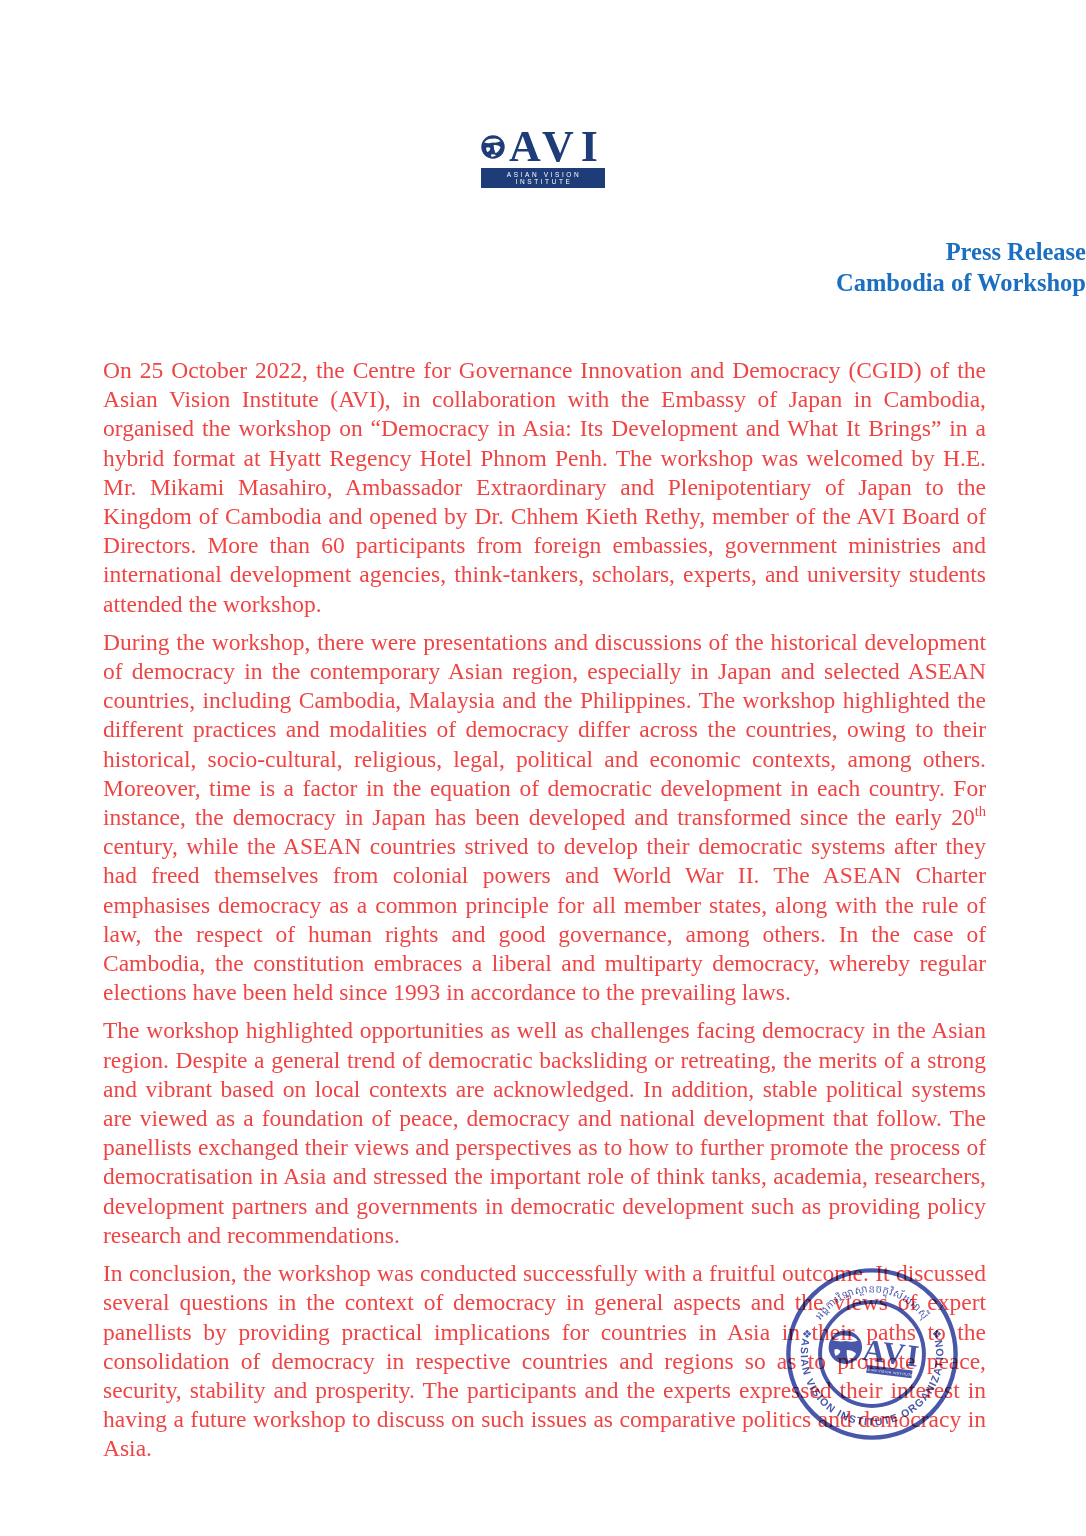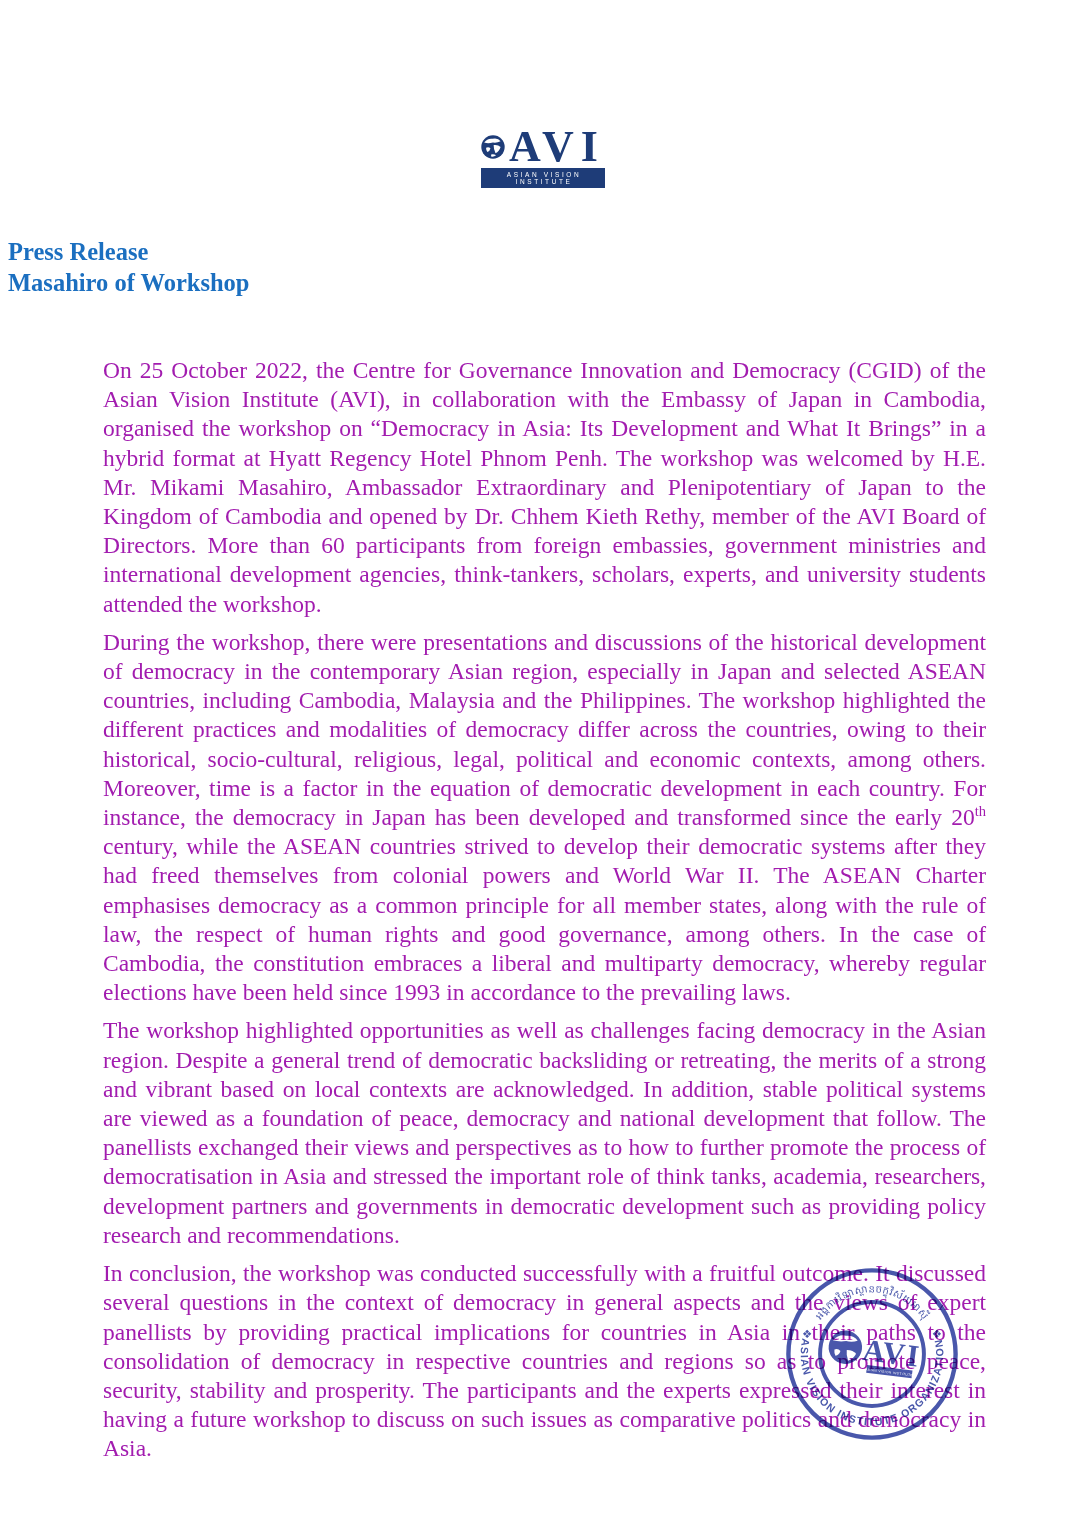--- a/index.html
+++ b/index.html
@@ -33,35 +33,35 @@
     background:#1e3c78;
     color:#ffffff;
     font-family:"Liberation Sans", sans-serif;
     font-size:6.5px;
     letter-spacing:2.6px;
     text-align:center;
     padding:3px 0 3px 2px;
   }
   
   .title-block{
-    position:absolute;top:236px;left:8px;right:0;
-    text-align:left;
+    position:absolute;top:236px;left:16px;right:0;
+    text-align:right;
     color:#1b6fc0;
     font-weight:bold;
   }
   .title-block h1,.title-block h2{
     margin:0;
     font-size:24.5px;
     line-height:31px;
     font-weight:bold;
   }
   
   .body-text{
     position:absolute;top:356px;left:103px;width:883px;
-    color:#a21caf;
+    color:#ef4444;
     font-size:23.5px;
     line-height:29.2px;
     text-align:justify;
   }
   .body-text p{margin:0 0 9px 0;}
   .body-text sup{font-size:0.62em;line-height:0;vertical-align:super;}
   
   .stamp{
     position:absolute;
     left:784px;top:1266px;
@@ -119,21 +119,21 @@
           <path d="M16,31 Q20,30 24,32 Q20,35 16,34 Z" fill="#ffffff"></path>
         </svg>
         <span class="logo-acronym">AVI</span>
       </div>
       <div class="logo-bar">ASIAN VISION INSTITUTE</div>
     </div>
   </header>
 
   <section class="title-block">
     <h1>Press Release</h1>
-    <h2>Masahiro of Workshop</h2>
+    <h2>Cambodia of Workshop</h2>
   </section>
 
   <main class="body-text">
     <p><span>On 25 October 2022, the Centre for Governance Innovation and Democracy (CGID) of the Asian Vision Institute (AVI), in collaboration with the Embassy of Japan in Cambodia, organised the workshop on “Democracy in Asia: Its Development and What It Brings” in a hybrid format at Hyatt Regency Hotel Phnom Penh. The workshop was welcomed by H.E. Mr. Mikami Masahiro, Ambassador Extraordinary and Plenipotentiary of Japan to the Kingdom of Cambodia and opened by Dr. Chhem Kieth Rethy, member of the AVI Board of Directors. More than 60 participants from foreign embassies, government ministries and international development agencies, think-tankers, scholars, experts, and university students attended the workshop.</span></p>
     <p><span>During the workshop, there were presentations and discussions of the historical development of democracy in the contemporary Asian region, especially in Japan and selected ASEAN countries, including Cambodia, Malaysia and the Philippines. The workshop highlighted the different practices and modalities of democracy differ across the countries, owing to their historical, socio-cultural, religious, legal, political and economic contexts, among others. Moreover, time is a factor in the equation of democratic development in each country. For instance, the democracy in Japan has been developed and transformed since the early 20</span><sup>th</sup><span> century, while the ASEAN countries strived to develop their democratic systems after they had freed themselves from colonial powers and World War II. The ASEAN Charter emphasises democracy as a common principle for all member states, along with the rule of law, the respect of human rights and good governance, among others. In the case of Cambodia, the constitution embraces a liberal and multiparty democracy, whereby regular elections have been held since 1993 in accordance to the prevailing laws.</span></p>
     <p><span>The workshop highlighted opportunities as well as challenges facing democracy in the Asian region. Despite a general trend of democratic backsliding or retreating, the merits of a strong and vibrant based on local contexts are acknowledged. In addition, stable political systems are viewed as a foundation of peace, democracy and national development that follow. The panellists exchanged their views and perspectives as to how to further promote the process of democratisation in Asia and stressed the important role of think tanks, academia, researchers, development partners and governments in democratic development such as providing policy research and recommendations.</span></p>
     <p><span>In conclusion, the workshop was conducted successfully with a fruitful outcome. It discussed several questions in the context of democracy in general aspects and the views of expert panellists by providing practical implications for countries in Asia in their paths to the consolidation of democracy in respective countries and regions so as to promote peace, security, stability and prosperity. The participants and the experts expressed their interest in having a future workshop to discuss on such issues as comparative politics and democracy in Asia.</span></p>
   </main>
 
   <div class="stamp">

